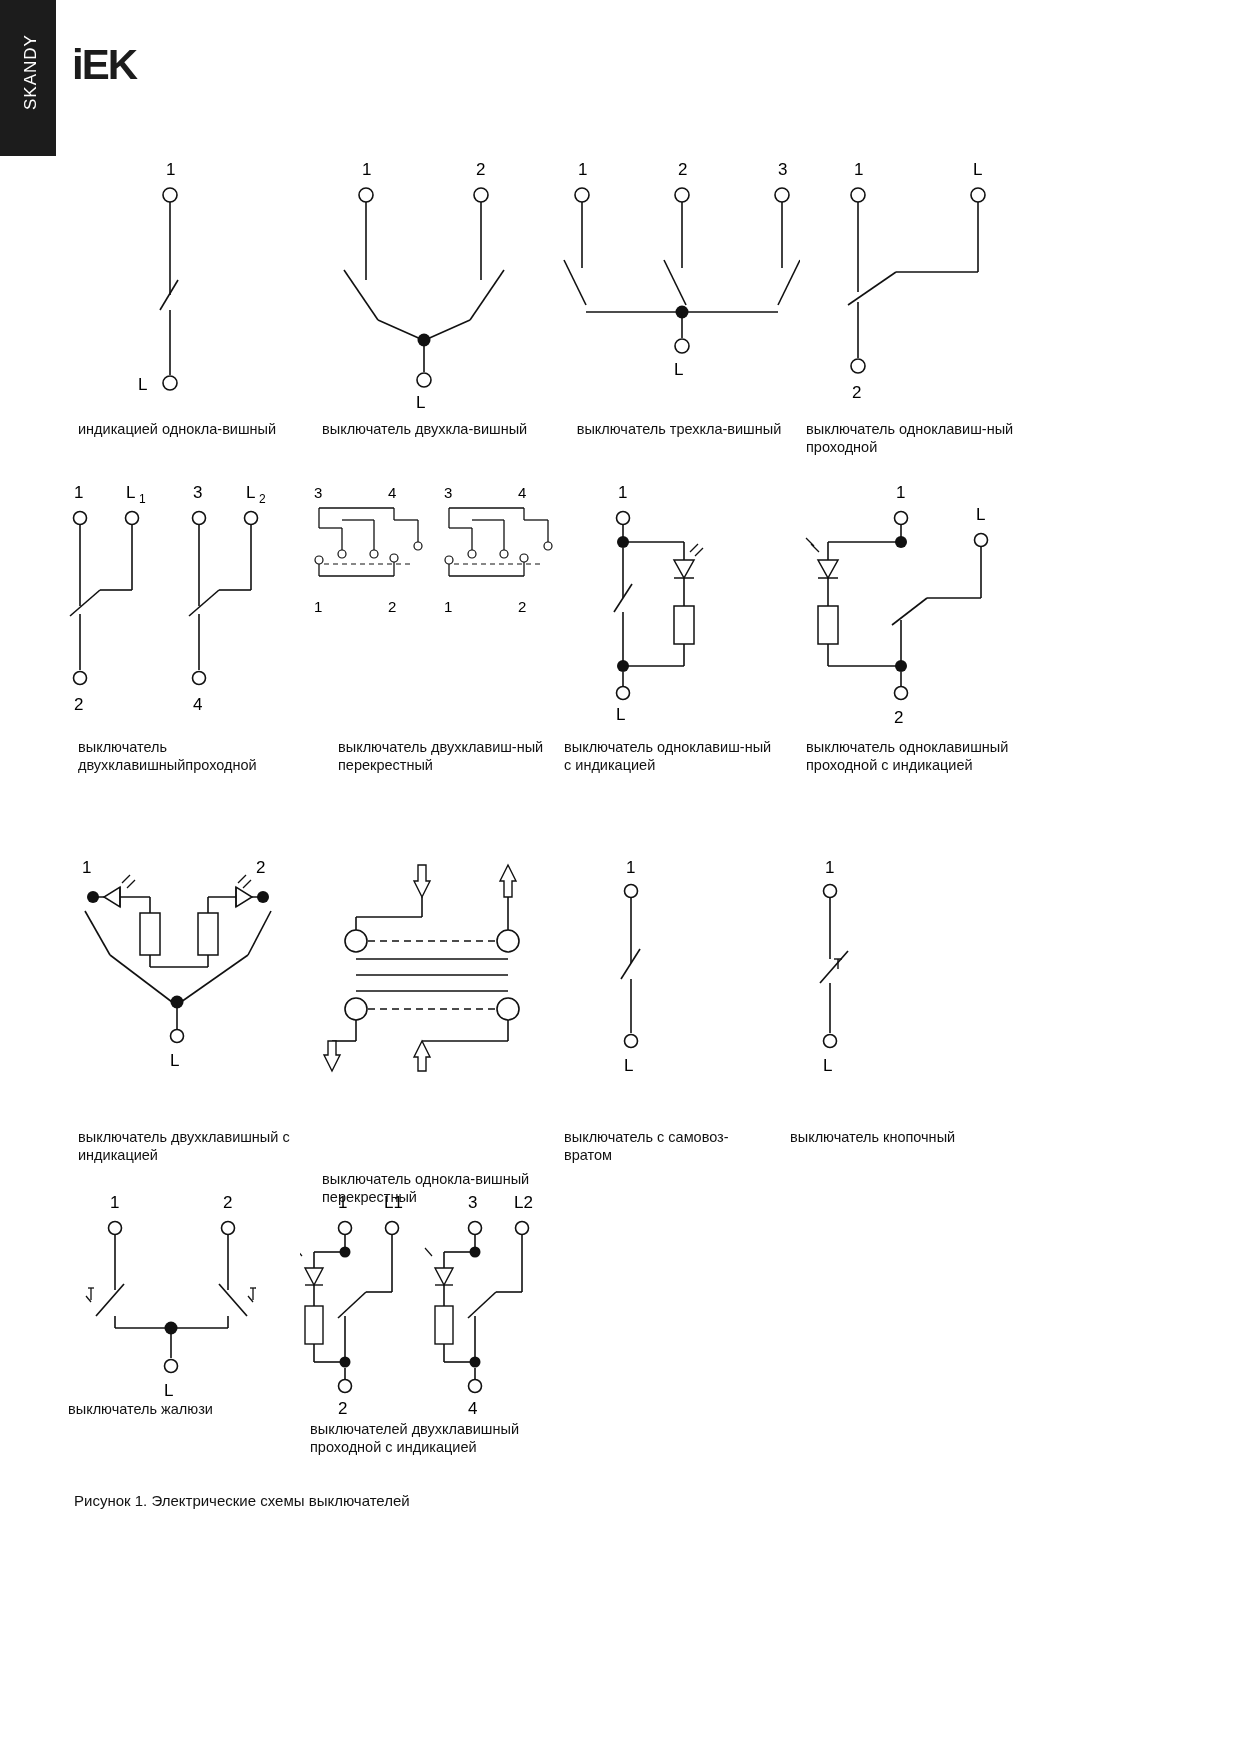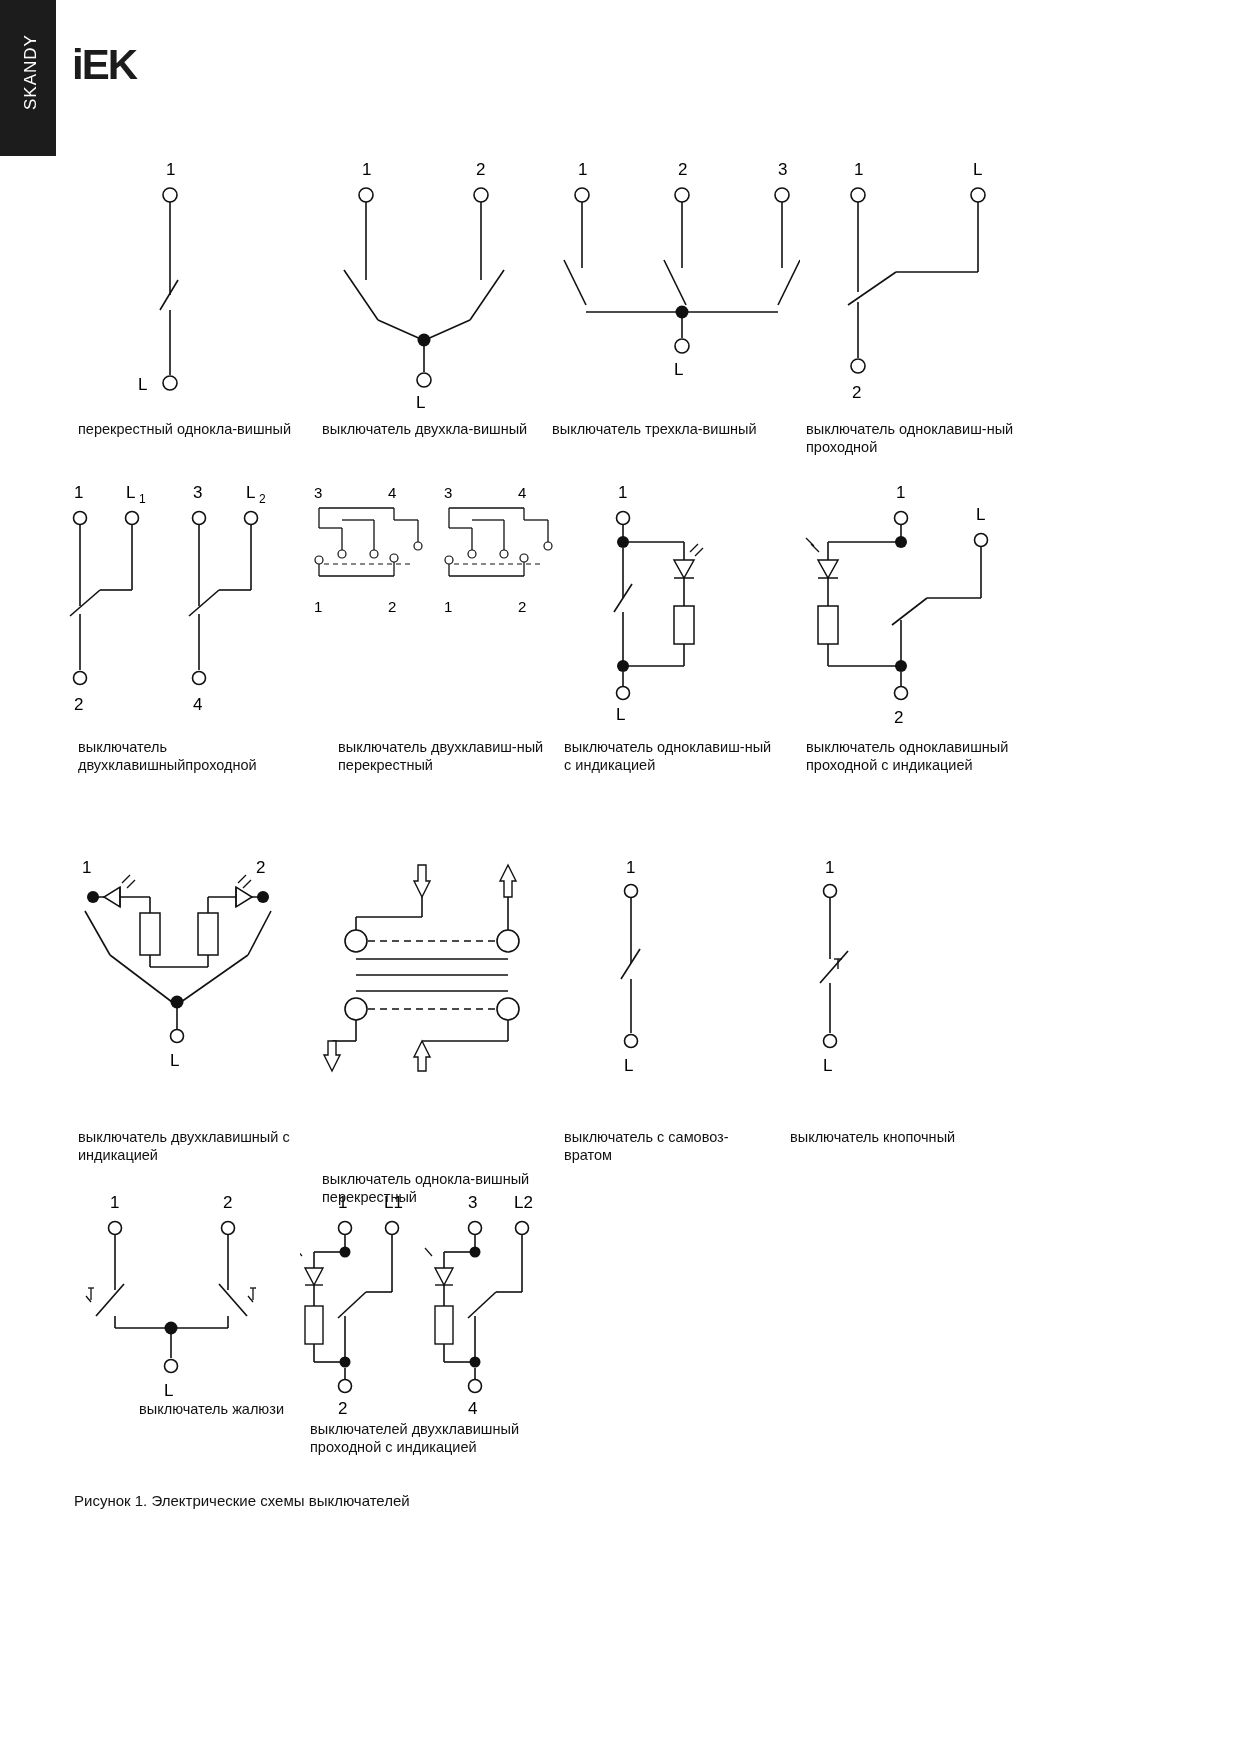--- a/index.html
+++ b/index.html
@@ -24,21 +24,21 @@
 <svg width="240" height="260" viewBox="0 0 240 260">
   <text x="92" y="25" font-size="17" font-family="Liberation Sans, sans-serif">1</text>
   <circle cx="96" cy="45" r="7" fill="#fff" stroke="#111" stroke-width="1.6"></circle>
   <line x1="96" y1="52" x2="96" y2="145" stroke="#111" stroke-width="1.6"></line>
   <line x1="86" y1="160" x2="104" y2="130" stroke="#111" stroke-width="1.6"></line>
   <line x1="96" y1="160" x2="96" y2="225" stroke="#111" stroke-width="1.6"></line>
   <circle cx="96" cy="233" r="7" fill="#fff" stroke="#111" stroke-width="1.6"></circle>
   <text x="64" y="240" font-size="17" font-family="Liberation Sans, sans-serif">L</text>
 </svg>
 </div>
-<div class="cap" style="left:78px;top:420px;width:230px;">перекрестный однокла-вишный</div>
+<div class="cap" style="left:78px;top:420px;width:230px;">индикацией однокла-вишный</div>
 
 <div class="cell" style="left:318px;top:150px;">
 <svg width="240" height="260" viewBox="0 0 240 260">
   <text x="44" y="25" font-size="17" font-family="Liberation Sans, sans-serif">1</text>
   <text x="158" y="25" font-size="17" font-family="Liberation Sans, sans-serif">2</text>
   <circle cx="48" cy="45" r="7" fill="#fff" stroke="#111" stroke-width="1.6"></circle>
   <circle cx="163" cy="45" r="7" fill="#fff" stroke="#111" stroke-width="1.6"></circle>
   <line x1="48" y1="52" x2="48" y2="130" stroke="#111" stroke-width="1.6"></line>
   <line x1="163" y1="52" x2="163" y2="130" stroke="#111" stroke-width="1.6"></line>
   <line x1="26" y1="120" x2="60" y2="170" stroke="#111" stroke-width="1.6"></line>
@@ -67,21 +67,21 @@
   <line x1="4" y1="110" x2="26" y2="155" stroke="#111" stroke-width="1.6"></line>
   <line x1="104" y1="110" x2="126" y2="155" stroke="#111" stroke-width="1.6"></line>
   <line x1="240" y1="110" x2="218" y2="155" stroke="#111" stroke-width="1.6"></line>
   <line x1="26" y1="162" x2="218" y2="162" stroke="#111" stroke-width="1.6"></line>
   <circle cx="122" cy="162" r="6.5" fill="#111"></circle>
   <line x1="122" y1="162" x2="122" y2="188" stroke="#111" stroke-width="1.6"></line>
   <circle cx="122" cy="196" r="7" fill="#fff" stroke="#111" stroke-width="1.6"></circle>
   <text x="114" y="225" font-size="17" font-family="Liberation Sans, sans-serif">L</text>
 </svg>
 </div>
-<div class="cap" style="left:552px;top:420px;width:230px;">выключатель трехкла-вишный</div>
+<div class="cap" style="left:564px;top:420px;width:230px;text-align:center;">выключатель трехкла-вишный</div>
 
 <div class="cell" style="left:830px;top:150px;">
 <svg width="240" height="260" viewBox="0 0 240 260">
   <text x="24" y="25" font-size="17" font-family="Liberation Sans, sans-serif">1</text>
   <text x="143" y="25" font-size="17" font-family="Liberation Sans, sans-serif">L</text>
   <circle cx="28" cy="45" r="7" fill="#fff" stroke="#111" stroke-width="1.6"></circle>
   <circle cx="148" cy="45" r="7" fill="#fff" stroke="#111" stroke-width="1.6"></circle>
   <line x1="28" y1="52" x2="28" y2="142" stroke="#111" stroke-width="1.6"></line>
   <line x1="148" y1="52" x2="148" y2="122" stroke="#111" stroke-width="1.6"></line>
   <line x1="148" y1="122" x2="66" y2="122" stroke="#111" stroke-width="1.6"></line>
@@ -338,21 +338,21 @@
   <line x1="188" y1="106" x2="193" y2="112" stroke="#111" stroke-width="1.3"></line>
   <line x1="55" y1="126" x2="55" y2="138" stroke="#111" stroke-width="1.6"></line>
   <line x1="168" y1="126" x2="168" y2="138" stroke="#111" stroke-width="1.6"></line>
   <line x1="55" y1="138" x2="168" y2="138" stroke="#111" stroke-width="1.6"></line>
   <circle cx="111" cy="138" r="6.5" fill="#111"></circle>
   <line x1="111" y1="138" x2="111" y2="168" stroke="#111" stroke-width="1.6"></line>
   <circle cx="111" cy="176" r="6.5" fill="#fff" stroke="#111" stroke-width="1.6"></circle>
   <text x="104" y="206" font-size="17" font-family="Liberation Sans, sans-serif">L</text>
 </svg>
 </div>
-<div class="cap" style="left:94px;top:1400px;width:190px;text-align:right;">выключатель жалюзи</div>
+<div class="cap" style="left:68px;top:1400px;width:190px;">выключатель жалюзи</div>
 
 <div class="cell" style="left:300px;top:1190px;">
 <svg width="300" height="230" viewBox="0 0 300 230">
   <text x="38" y="18" font-size="17" font-family="Liberation Sans, sans-serif">1</text>
   <text x="84" y="18" font-size="17" font-family="Liberation Sans, sans-serif">L1</text>
   <circle cx="45" cy="38" r="6.5" fill="#fff" stroke="#111" stroke-width="1.6"></circle>
   <circle cx="92" cy="38" r="6.5" fill="#fff" stroke="#111" stroke-width="1.6"></circle>
   <line x1="45" y1="45" x2="45" y2="58" stroke="#111" stroke-width="1.6"></line>
   <circle cx="45" cy="62" r="5.5" fill="#111"></circle>
   <line x1="45" y1="62" x2="14" y2="62" stroke="#111" stroke-width="1.6"></line>

